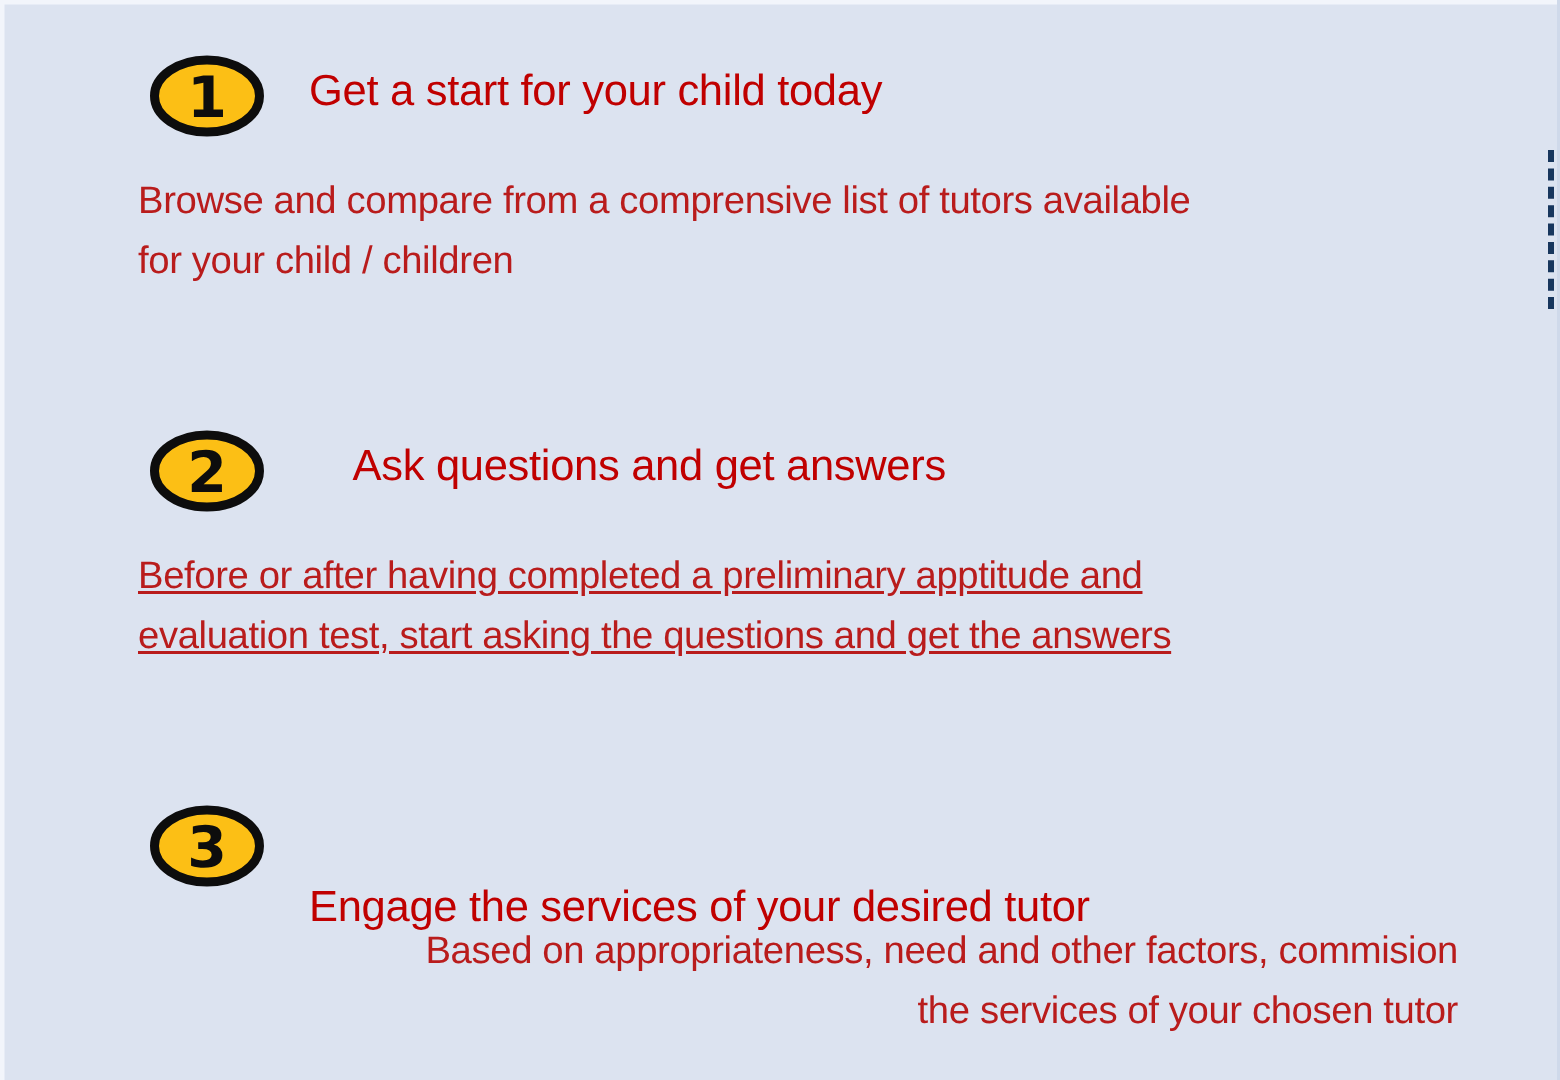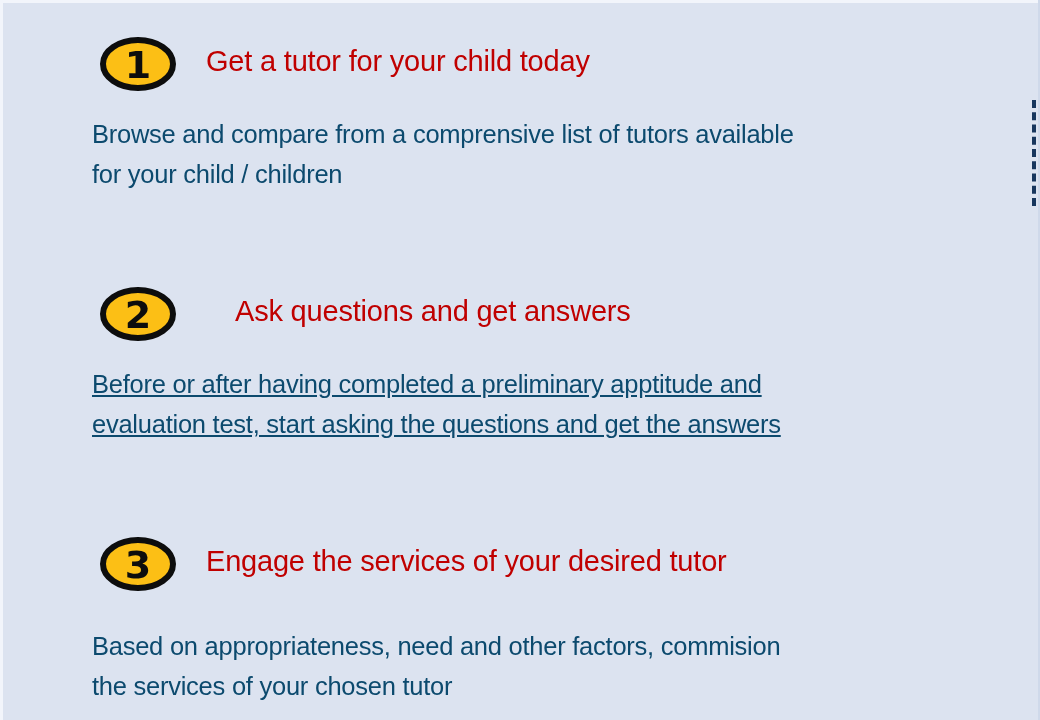--- a/index.html
+++ b/index.html
@@ -79,36 +79,36 @@
     top: 9px;
     color: #c00000;
     font-family: "Liberation Sans", sans-serif;
     font-size: 29px;
     font-weight: 400;
     letter-spacing: -0.2px;
     white-space: nowrap;
   }
   #step-1 .step-title { left: 206px; }
   #step-2 .step-title { left: 203px; margin-left: 32px; }
-  #step-3 .step-title { left: 206px; }
+  #step-3 .step-title { left: 206px; margin-top: 44px; }
 
   .step-body {
     position: absolute;
     left: 92px;
     width: 880px;
-    color: #0c4a6e;
+    color: #b91c1c;
     font-family: "Liberation Sans", sans-serif;
     font-size: 25.5px;
     line-height: 40px;
     letter-spacing: -0.25px;
     white-space: pre-line;
   }
   #step-1 .step-body { top: 78px; }
   #step-2 .step-body { top: 78px; text-decoration: underline; }
-  #step-3 .step-body { top: 90px; }
+  #step-3 .step-body { top: 78px; text-align: right; }
 
   
   .dashed-rule {
     position: absolute;
     left: 1032px;
     top: 100px;
     width: 0;
     height: 106px;
     border-left: 4px dashed #17365d;
   }
@@ -123,21 +123,21 @@
   <div class="edge-right"></div>
 
   <div class="step" id="step-1">
     <div class="step-head">
       <div class="badge">
         <svg width="78" height="56" viewBox="0 0 78 56" xmlns="http://www.w3.org/2000/svg">
           <ellipse cx="39" cy="28" rx="35" ry="24" fill="#fcbf15" stroke="#0d0d0d" stroke-width="6"></ellipse>
           <text class="badge-num" x="39" y="42" text-anchor="middle">1</text>
         </svg>
       </div>
-      <div class="step-title">Get a tutor for your child today</div>
+      <div class="step-title">Get a start for your child today</div>
     </div>
     <div class="step-body">Browse and compare from a comprensive list of tutors available
 for your child /  children</div>
   </div>
 
   <div class="step" id="step-2">
     <div class="step-head">
       <div class="badge">
         <svg width="78" height="56" viewBox="0 0 78 56" xmlns="http://www.w3.org/2000/svg">
           <ellipse cx="39" cy="28" rx="35" ry="24" fill="#fcbf15" stroke="#0d0d0d" stroke-width="6"></ellipse>

